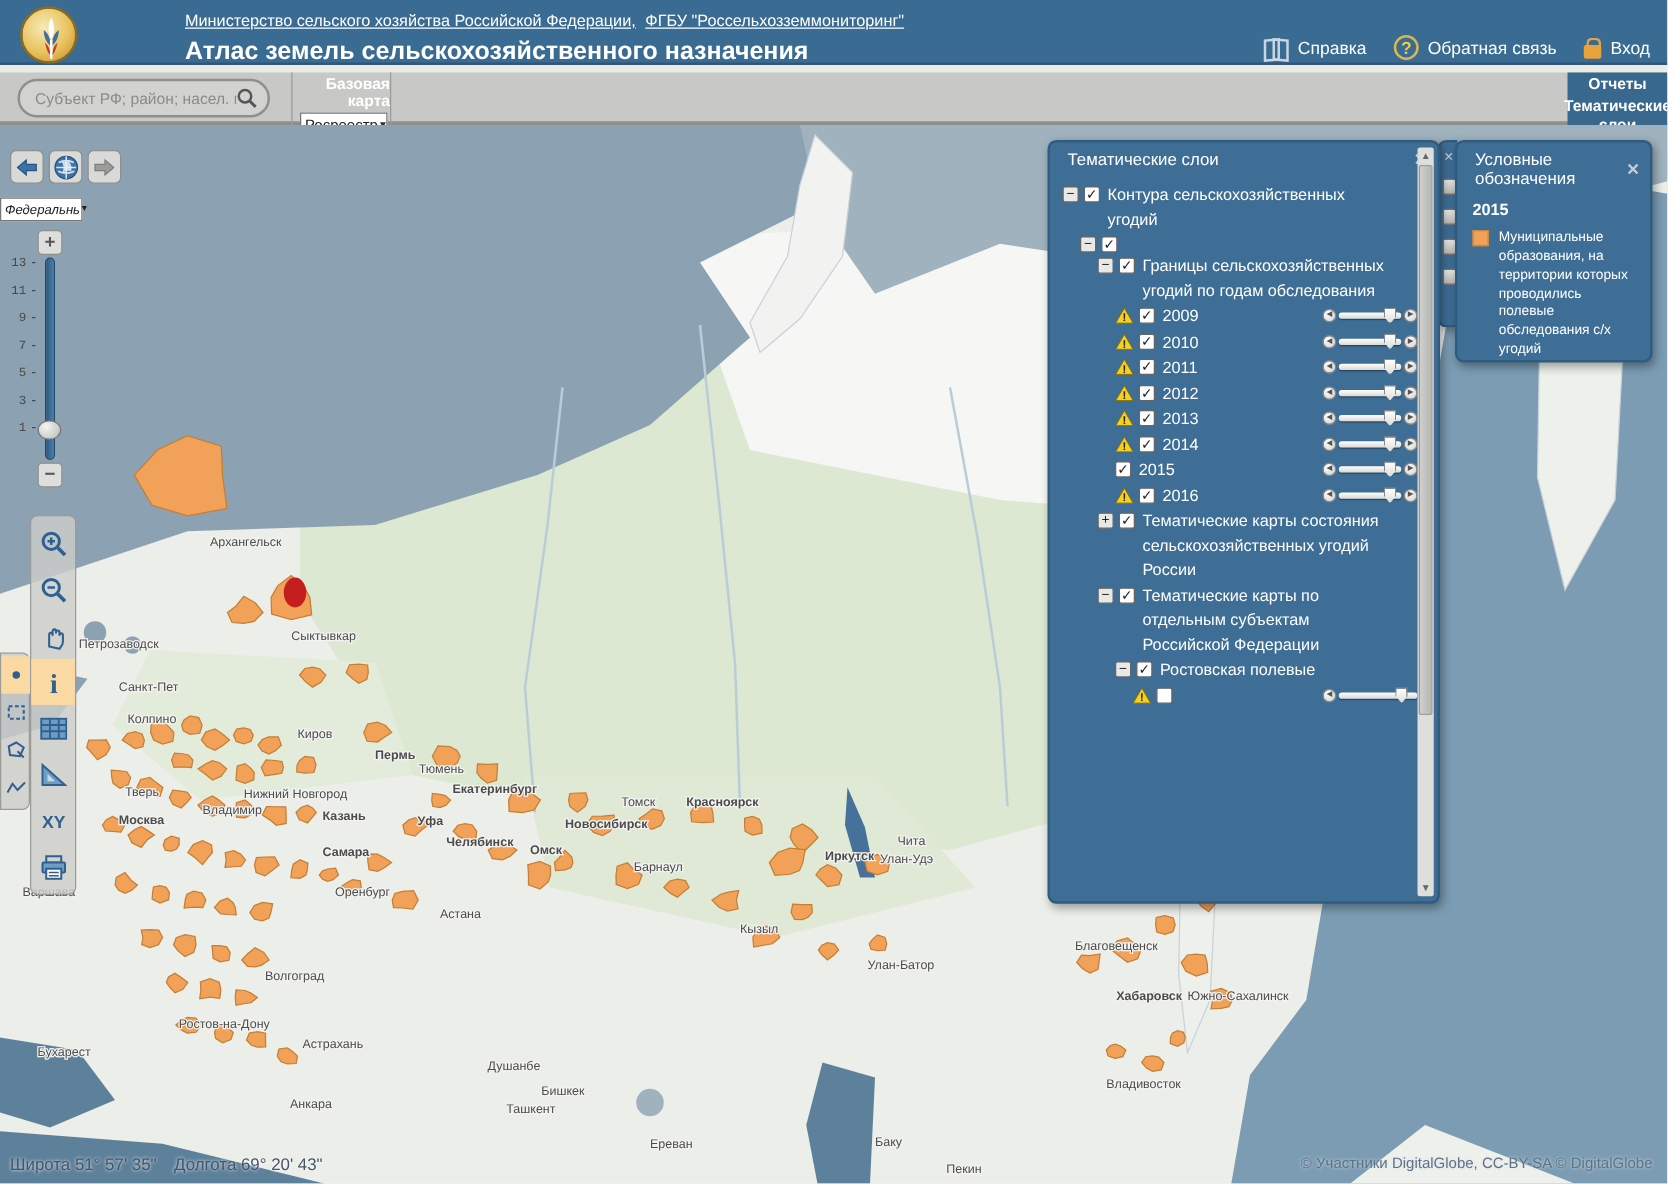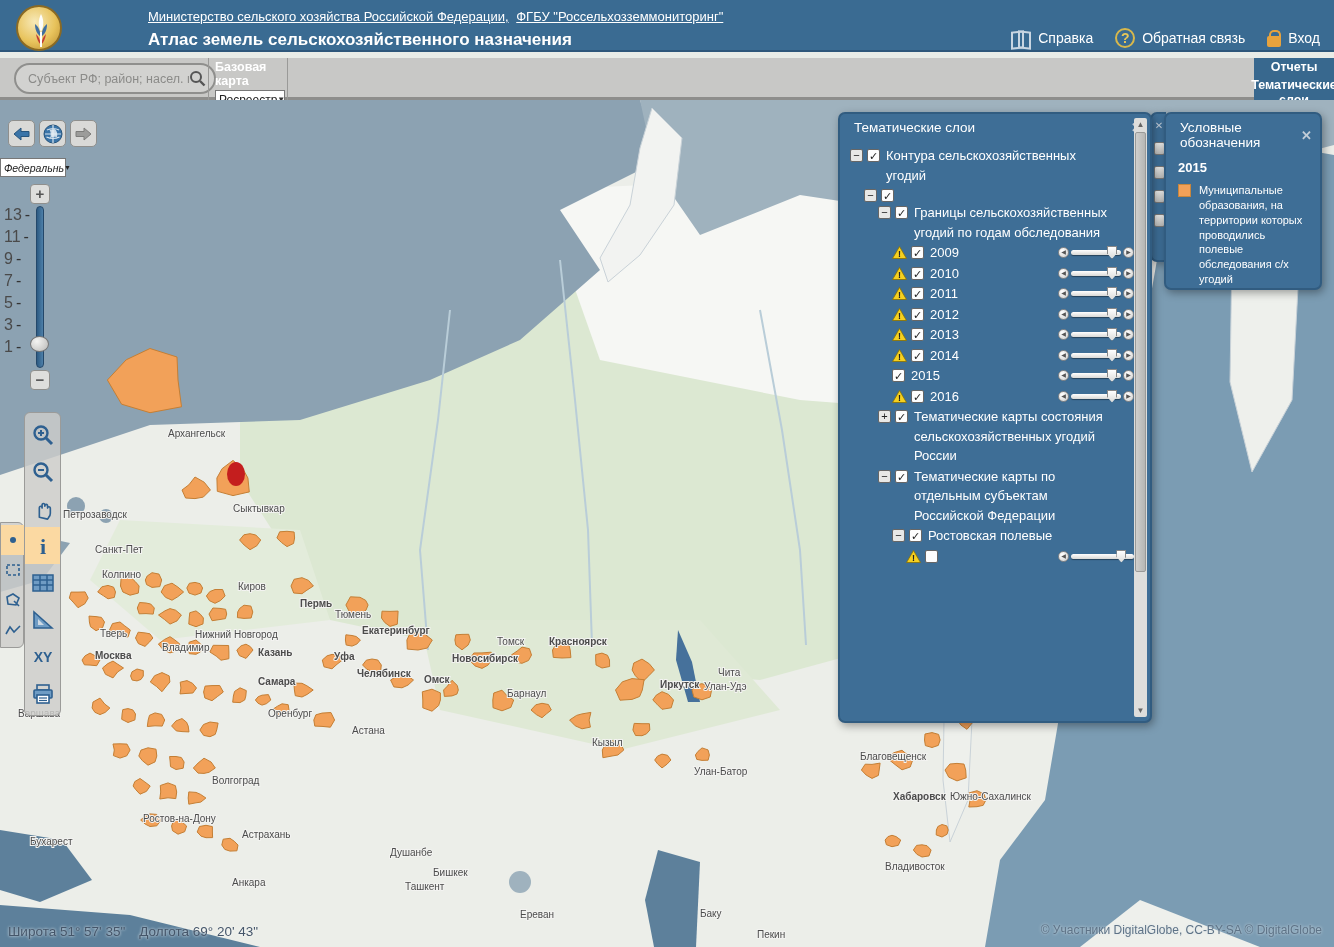--- a/index.html
+++ b/index.html
@@ -8,37 +8,37 @@
   .app { position:relative; width:1334px; height:947px; background:#e9ece7; overflow:hidden; }
 
   
   .top-header { position:absolute; left:0; top:0; width:1334px; height:52px; background:#3a6b92; border-bottom:2px solid #2e577a; }
   .logo { position:absolute; left:16px; top:5px; width:46px; height:46px; border-radius:50%;
           background:radial-gradient(circle at 40% 35%, #f7e9b8 0%, #e8c35c 55%, #b98b2e 100%);
           border:2px solid #8a6a24; }
   .logo svg { position:absolute; left:7px; top:3px; }
   .header-links { position:absolute; left:148px; top:9px; font-size:13px; }
   .header-links a { color:#ffffff; text-decoration:underline; margin-right:4px; }
-  .header-title { position:absolute; left:148px; top:30px; font-size:17px; font-weight:bold; color:#ffffff; }
+  .header-title { position:absolute; left:148px; top:30px; font-size:20px; font-weight:bold; color:#ffffff; }
   .header-right { position:absolute; right:14px; top:28px; display:flex; align-items:center; gap:22px; color:#ffffff; font-size:14px; }
   .header-right .hitem { display:flex; align-items:center; gap:7px; cursor:pointer; }
   .icon-book { width:20px; height:15px; position:relative; }
   .icon-book::before, .icon-book::after { content:""; position:absolute; top:0; width:9px; height:14px; border:2px solid #c9d6e2; }
   .icon-book::before { left:0; transform:skewY(-6deg); }
   .icon-book::after { right:0; transform:skewY(6deg); }
   .icon-question { width:20px; height:20px; border:2px solid #d8b84c; border-radius:50%; color:#e9c757; font-weight:bold; font-size:14px; text-align:center; line-height:16px; }
   .icon-lock { width:14px; height:11px; background:#e8a33d; border-radius:2px; position:relative; margin-top:6px; }
   .icon-lock::before { content:""; position:absolute; left:2px; top:-6px; width:8px; height:8px; border:2px solid #e8a33d; border-bottom:none; border-radius:5px 5px 0 0; }
 
   
   .toolbar-row { position:absolute; left:0; top:58px; width:1334px; height:42px; background:#c8c8c6; border-bottom:3px solid #8e8e8c; }
   .search-wrap { position:absolute; left:14px; top:5px; width:202px; height:31px; background:#d2d2d0; border:2px solid #8f8f8d; border-radius:16px; display:flex; align-items:center; padding:0 8px 0 12px; }
   .search-input { flex:1; border:none; background:transparent; outline:none; font-size:12.5px; color:#555; font-family:"Liberation Sans",sans-serif; }
   .search-input::placeholder { color:#8b8b89; }
-  .basemap { position:absolute; left:208px; top:0; height:42px; width:80px; border-left:1px solid #9a9a98; border-right:1px solid #9a9a98; padding:2px 0 0 6px; }
+  .basemap { position:absolute; left:233px; top:0; height:42px; width:80px; border-left:1px solid #9a9a98; border-right:1px solid #9a9a98; padding:2px 0 0 6px;text-align:right; }
   .basemap-label { color:#ffffff; font-size:12.5px; font-weight:bold; }
   .basemap-select { margin-top:2px; width:70px; height:19px; background:#ffffff; border:1px solid #777; font-size:12px; color:#222; display:flex; align-items:center; justify-content:space-between; padding:0 3px; cursor:pointer; }
   .basemap-select .arr { font-size:8px; color:#333; }
   .tabs { position:absolute; right:0; top:0; height:42px; display:flex;flex-direction:column; }
   .tab { width:80px; height:42px; background:#38688e; color:#ffffff; font-size:12.5px; font-weight:bold; display:flex; align-items:center; justify-content:center; text-align:center; line-height:1.15; margin-left:2px; cursor:pointer; padding:2px; }
   .tab.alt { background:#b2b2b0; color:#fdfdfd; }
 
   
   .map-area { position:absolute; left:0; top:100px; width:1334px; height:847px; }
   .map-area svg.basemap-svg { position:absolute; left:0; top:0; }
@@ -49,21 +49,21 @@
   .nav-btn { width:27px; height:27px; background:#d9d9d7; border:1px solid #8f8f8d; border-radius:5px; display:flex; align-items:center; justify-content:center; cursor:pointer; }
   .region-select { position:absolute; left:0px; top:58px; width:66px; height:19px; background:#ffffff; border:1px solid #777; font-size:10.5px; color:#222; display:flex; align-items:center; justify-content:space-between; padding:0 3px; cursor:pointer;font-style:italic; }
   .region-select .arr { font-size:7px; }
 
   
   .zoom-plus, .zoom-minus { position:absolute; left:30px; width:20px; height:20px; background:#dededc; border:1px solid #8f8f8d; border-radius:4px; color:#555; font-size:15px; font-weight:bold; text-align:center; line-height:17px; cursor:pointer; }
   .zoom-plus { top:84px; } .zoom-minus { top:270px; }
   .zoom-track { position:absolute; left:36px; top:106px; width:8px; height:162px; background:linear-gradient(90deg,#2c5a82,#4e80a9); border-radius:4px; border:1px solid #24486a; cursor:pointer; }
   .zoom-handle { position:absolute; left:30px; top:236px; width:19px; height:16px; background:radial-gradient(circle at 35% 30%, #f4f4f2, #b9b9b7); border:1px solid #777; border-radius:50%; cursor:grab; }
   .zoom-ticks { position:absolute; left:4px; top:106px; }
-  .zoom-tick { height:22px; font-size:16px; color:#4a4a4a; width:26px; text-align:left; }
+  .zoom-tick { height:22px; font-size:10px; color:#4a4a4a; width:26px; text-align:right;font-family:Liberation Mono, monospace; }
   .zoom-tick .dash { color:#333; margin-left:3px; }
 
   
   .tool-col { position:absolute; left:24px; top:312px; width:37px; padding:3px 0; background:rgba(205,205,203,0.82); border:1px solid #9b9b99; border-radius:6px; }
   .tool-btn { width:35px; height:37px; display:flex; align-items:center; justify-content:center; cursor:pointer; }
   .tool-btn.active { background:#fbd9a2; }
   .sub-col { position:absolute; left:0px; top:422px; width:24px; padding:2px 0; background:rgba(205,205,203,0.82); border:1px solid #9b9b99; border-radius:0 6px 6px 0; }
   .sub-btn { width:23px; height:30px; display:flex; align-items:center; justify-content:center; cursor:pointer; }
   .sub-btn.active { background:#fbd9a2; }
 

